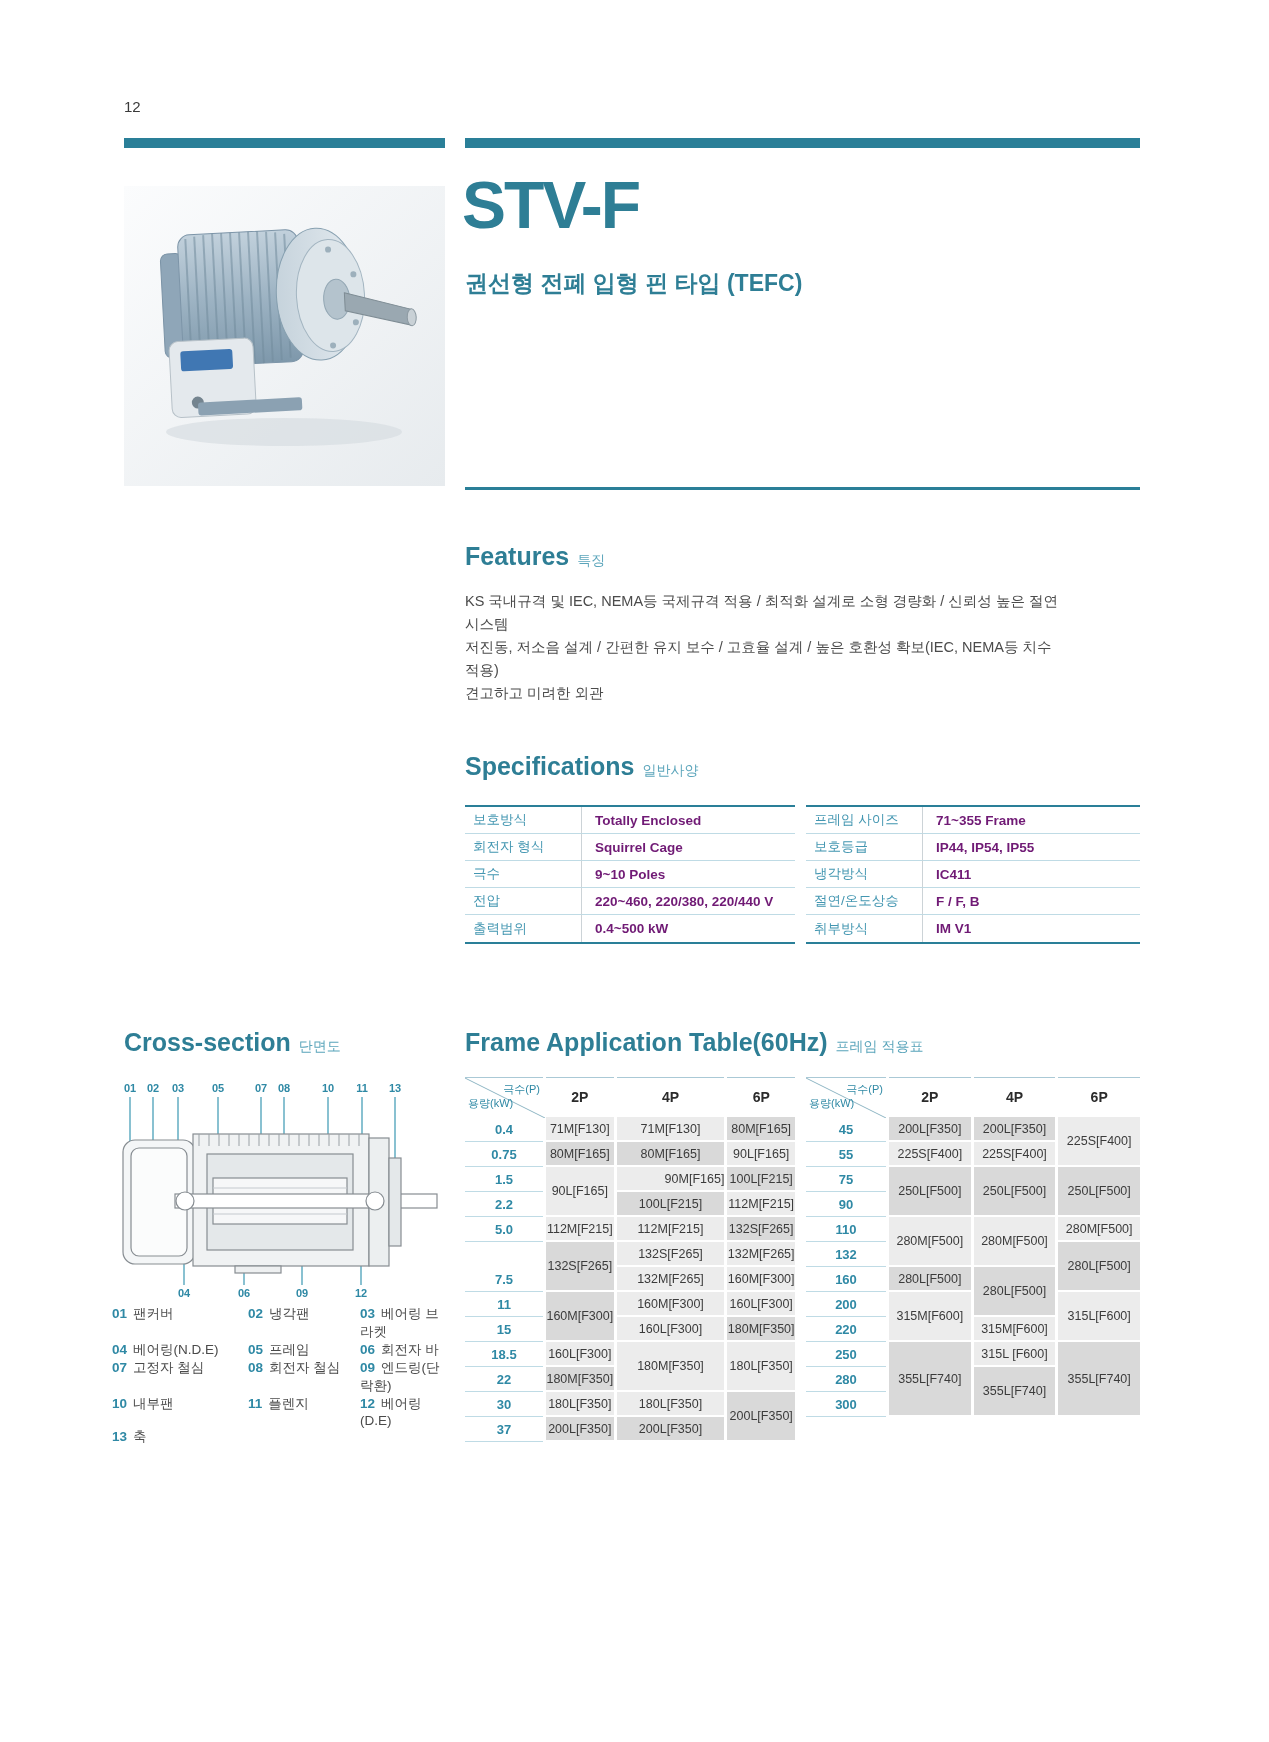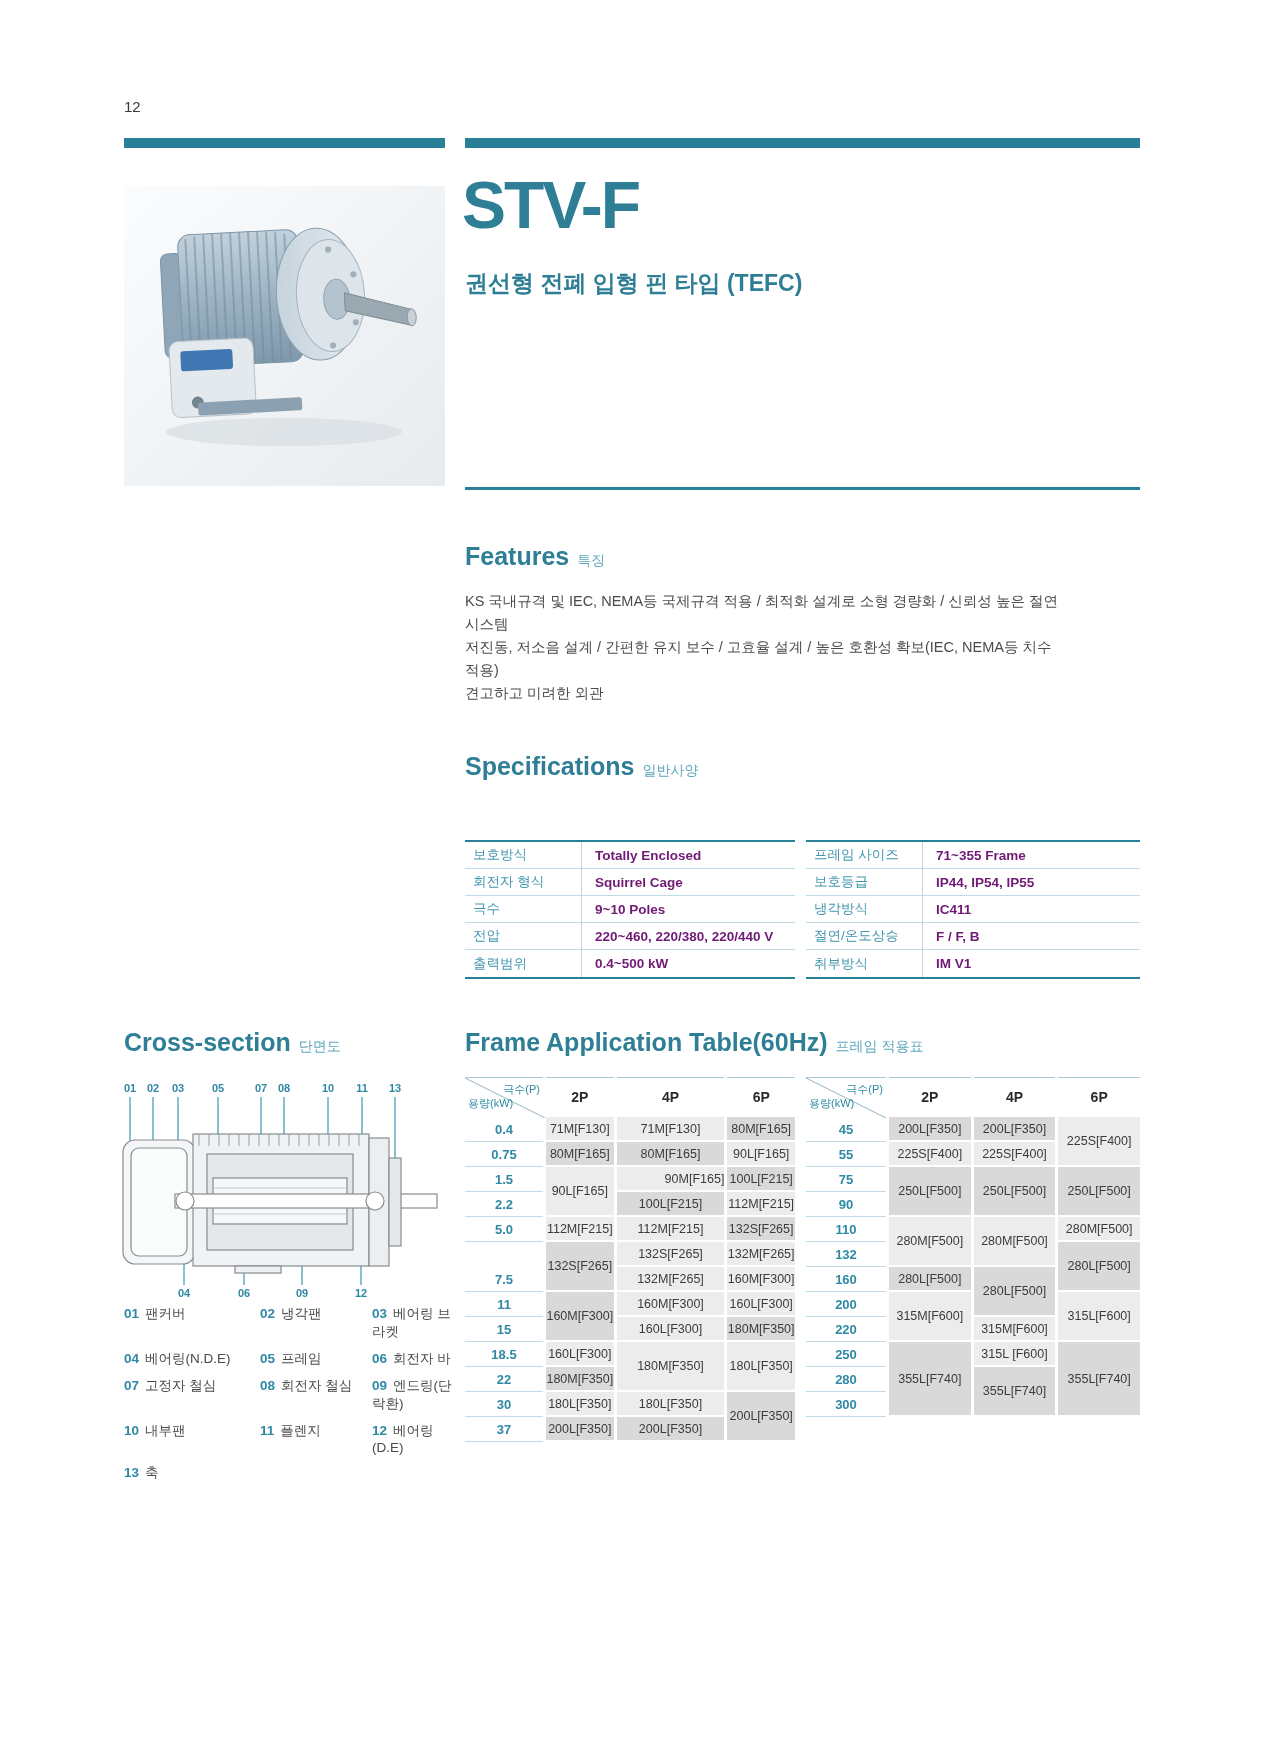--- a/index.html
+++ b/index.html
@@ -15,32 +15,32 @@
 
   .title{position:absolute;left:462px;top:172px;font-size:66px;font-weight:700;color:#2e7e95;letter-spacing:-2px;line-height:1;}
   .subtitle{position:absolute;left:465px;top:268px;font-size:23px;font-weight:700;color:#2e7e95;}
   .thinline{position:absolute;left:465px;top:487px;width:675px;height:3px;background:#2a7f98;}
 
   .sechead{position:absolute;font-size:25px;font-weight:700;color:#2e7e95;}
   .sechead .ko{font-size:14px;font-weight:400;color:#5ba5bb;margin-left:8px;}
 
   .features-text{position:absolute;left:465px;top:590px;width:600px;font-size:14.5px;color:#4b4b4b;line-height:23px;}
 
-  .spec{position:absolute;top:840px;display:grid;grid-template-columns:116px 1fr;grid-auto-rows:27px;border-top:2px solid #2a7f98;border-bottom:2px solid #2a7f98;align-items:stretch;}
+  .spec{position:absolute;top:805px;display:grid;grid-template-columns:116px 1fr;grid-auto-rows:27px;border-top:2px solid #2a7f98;border-bottom:2px solid #2a7f98;align-items:stretch;}
   #spec-left{left:465px;width:330px;}
   #spec-right{left:806px;width:334px;}
   .spec .lab{display:flex;align-items:center;padding-left:8px;color:#4396b1;font-size:13.5px;border-bottom:1px solid #bfdbe5;}
   .spec .val{display:flex;align-items:center;padding-left:13px;font-size:13.5px;font-weight:700;color:#701a75;border-left:1px solid #ccd3d7;border-bottom:1px solid #bfdbe5;}
   .spec .lab.last,.spec .val.last{border-bottom:none;}
 
   .diagram{position:absolute;left:115px;top:1082px;width:335px;height:235px;}
   .diagram .co{position:absolute;font-size:11px;font-weight:700;color:#2f89a5;transform:translateX(-50%);}
   .diagram svg{position:absolute;left:0;top:0;}
 
-  .legend{position:absolute;left:124px;top:1305px;width:340px;display:grid;grid-template-columns:136px 112px 1fr;row-gap:9px;font-size:13.5px;}
+  .legend{position:absolute;left:112px;top:1305px;width:340px;display:grid;grid-template-columns:136px 112px 1fr;font-size:13.5px;}
   .legend .lg-num{color:#2f89a5;font-weight:700;margin-right:6px;}
   .legend .lg-label{color:#4a4a4a;}
 
   .ftable{position:absolute;top:1077px;display:grid;column-gap:3px;}
   #ftable-left{left:465px;width:330px;grid-template-columns:78px 1fr 1fr 1fr;}
   #ftable-right{left:806px;width:334px;grid-template-columns:80px 1fr 1fr 1fr;}
   .ftable .corner{position:relative;border-top:1px solid #aac9d6;border-bottom:2px solid #fff;}
   .ftable .corner .ct{position:absolute;right:3px;top:4px;font-size:11px;color:#2f89a5;}
   .ftable .corner .cb{position:absolute;left:3px;bottom:4px;font-size:11px;color:#2f89a5;}
   .ftable .phead{display:flex;align-items:center;justify-content:center;font-size:14px;font-weight:700;color:#2b2b2b;border-top:1px solid #aac9d6;border-bottom:2px solid #fff;}

